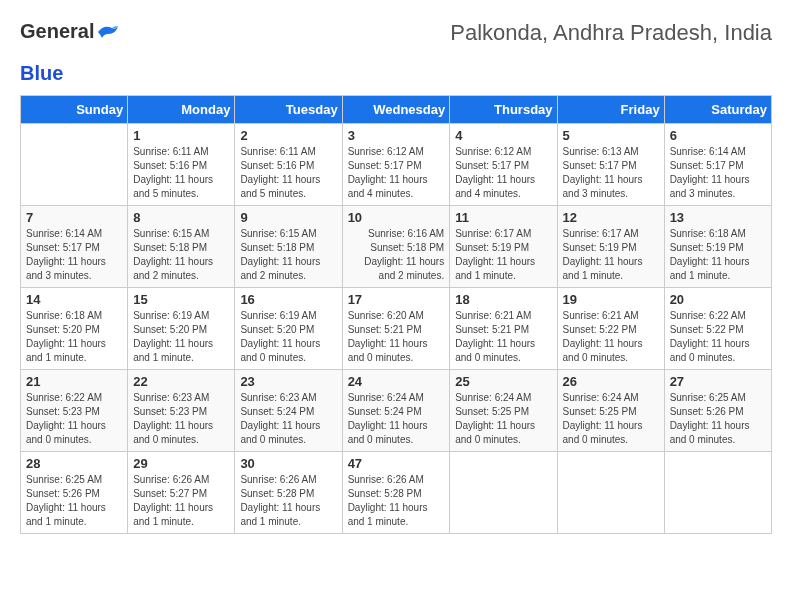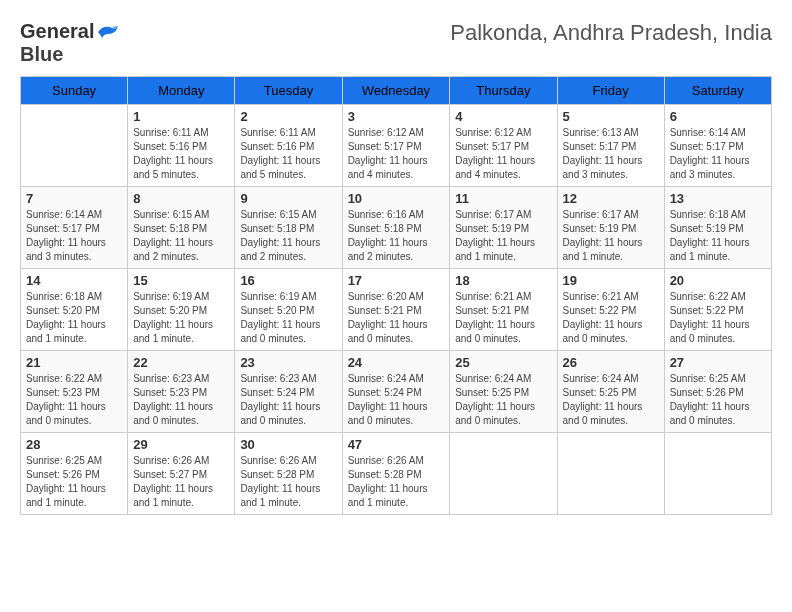--- a/index.html
+++ b/index.html
@@ -27,21 +27,22 @@
       align-items: center;
     }
     .logo-general {
       font-size: 20px;
       font-weight: bold;
       color: #333;
     }
     .logo-blue {
       font-size: 20px;
       font-weight: bold;
-      color: #404040;
+      color: #1d4ed8;
+      margin-top: 19px;
     }
     .logo-bird {
       width: 24px;
       height: 20px;
       margin-left: 2px;
     }
     .title-section {
       text-align: right;
     }
     .month-title {
@@ -53,25 +54,25 @@
       font-size: 22px;
       color: #555;
     }
     .calendar {
       width: 100%;
       border-collapse: collapse;
       font-size: 11px;
     }
     .calendar th {
       background-color: #1a73e8;
-      color: #000000;
+      color: #ffffff;
       padding: 6px 4px;
-      text-align: center;
+      text-align: right;
       font-size: 13px;
-      font-weight: normal;
+      font-weight: bold;
       border: 1px solid #ccc;
     }
     .calendar td {
       border: 1px solid #ccc;
       padding: 4px 5px;
       vertical-align: top;
       width: 108px;
       min-height: 80px;
       background: #fff;
     }
@@ -187,21 +188,21 @@
         </td>
         <td>
           <div class="day-number">9</div>
           <div class="day-info" style="white-space: pre-line;">Sunrise: 6:15 AM
 Sunset: 5:18 PM
 Daylight: 11 hours
 and 2 minutes.</div>
         </td>
         <td>
           <div class="day-number">10</div>
-          <div class="day-info" style="white-space: pre-line;">Sunrise: 6:16 AM
+          <div class="day-info" style="white-space: pre-line; text-align: right;">Sunrise: 6:16 AM
 Sunset: 5:18 PM
 Daylight: 11 hours
 and 2 minutes.</div>
         </td>
         <td>
           <div class="day-number">11</div>
           <div class="day-info" style="white-space: pre-line;">Sunrise: 6:17 AM
 Sunset: 5:19 PM
 Daylight: 11 hours
 and 1 minute.</div>

